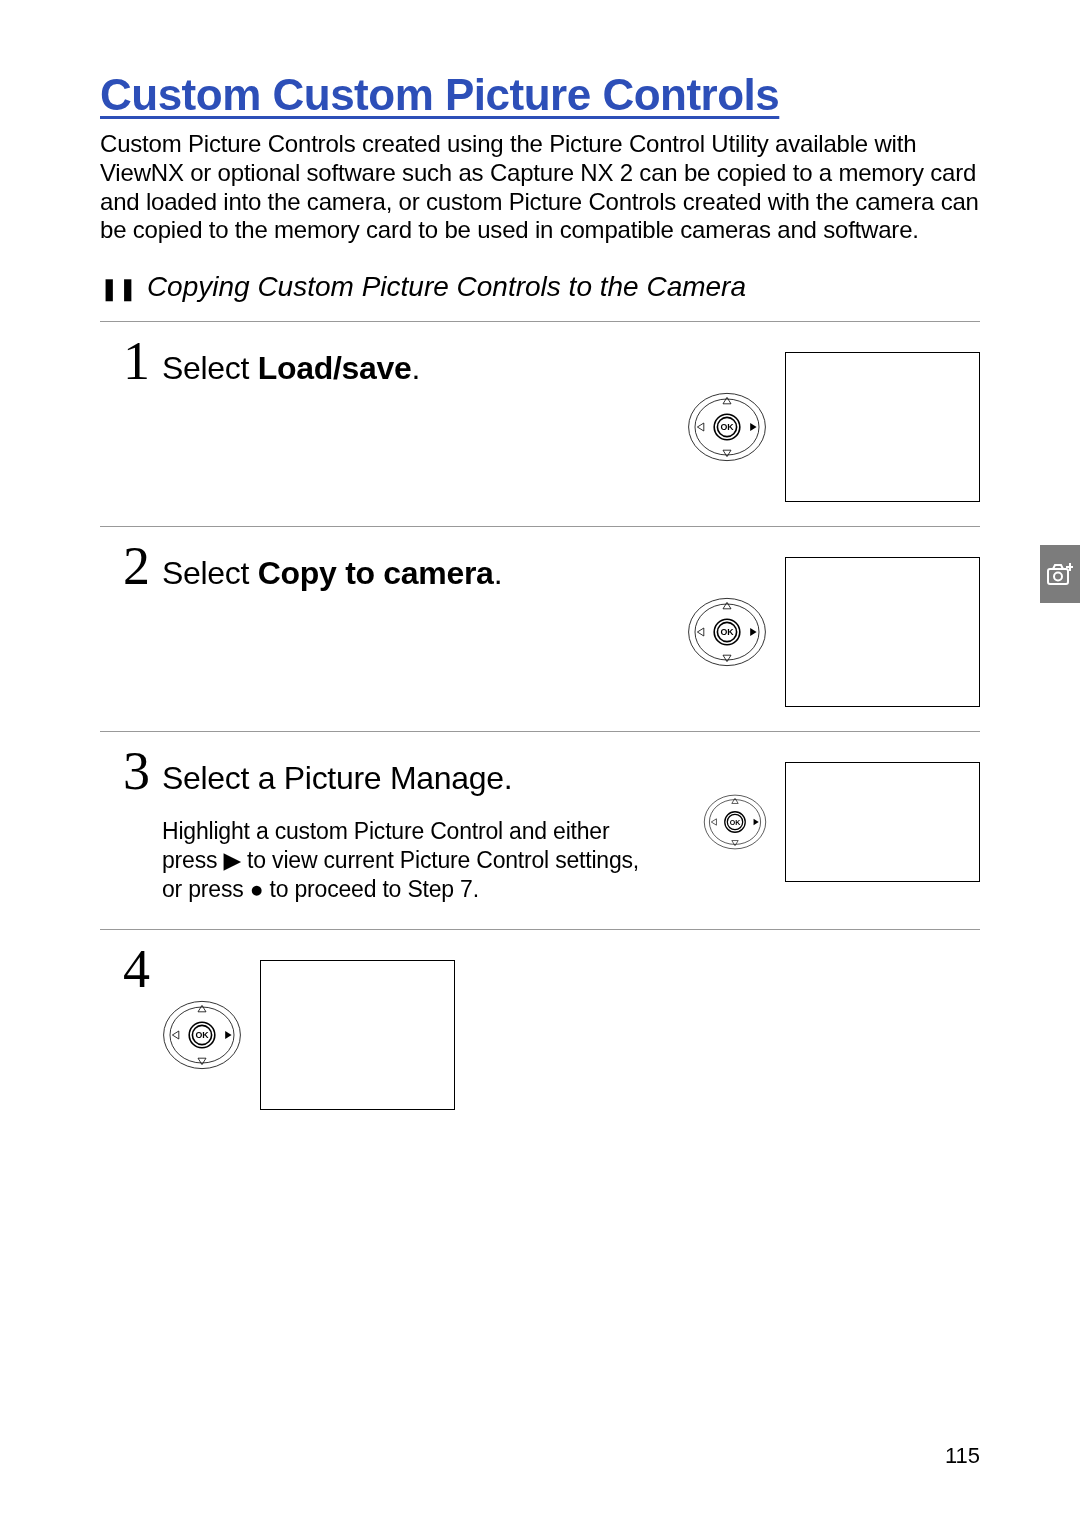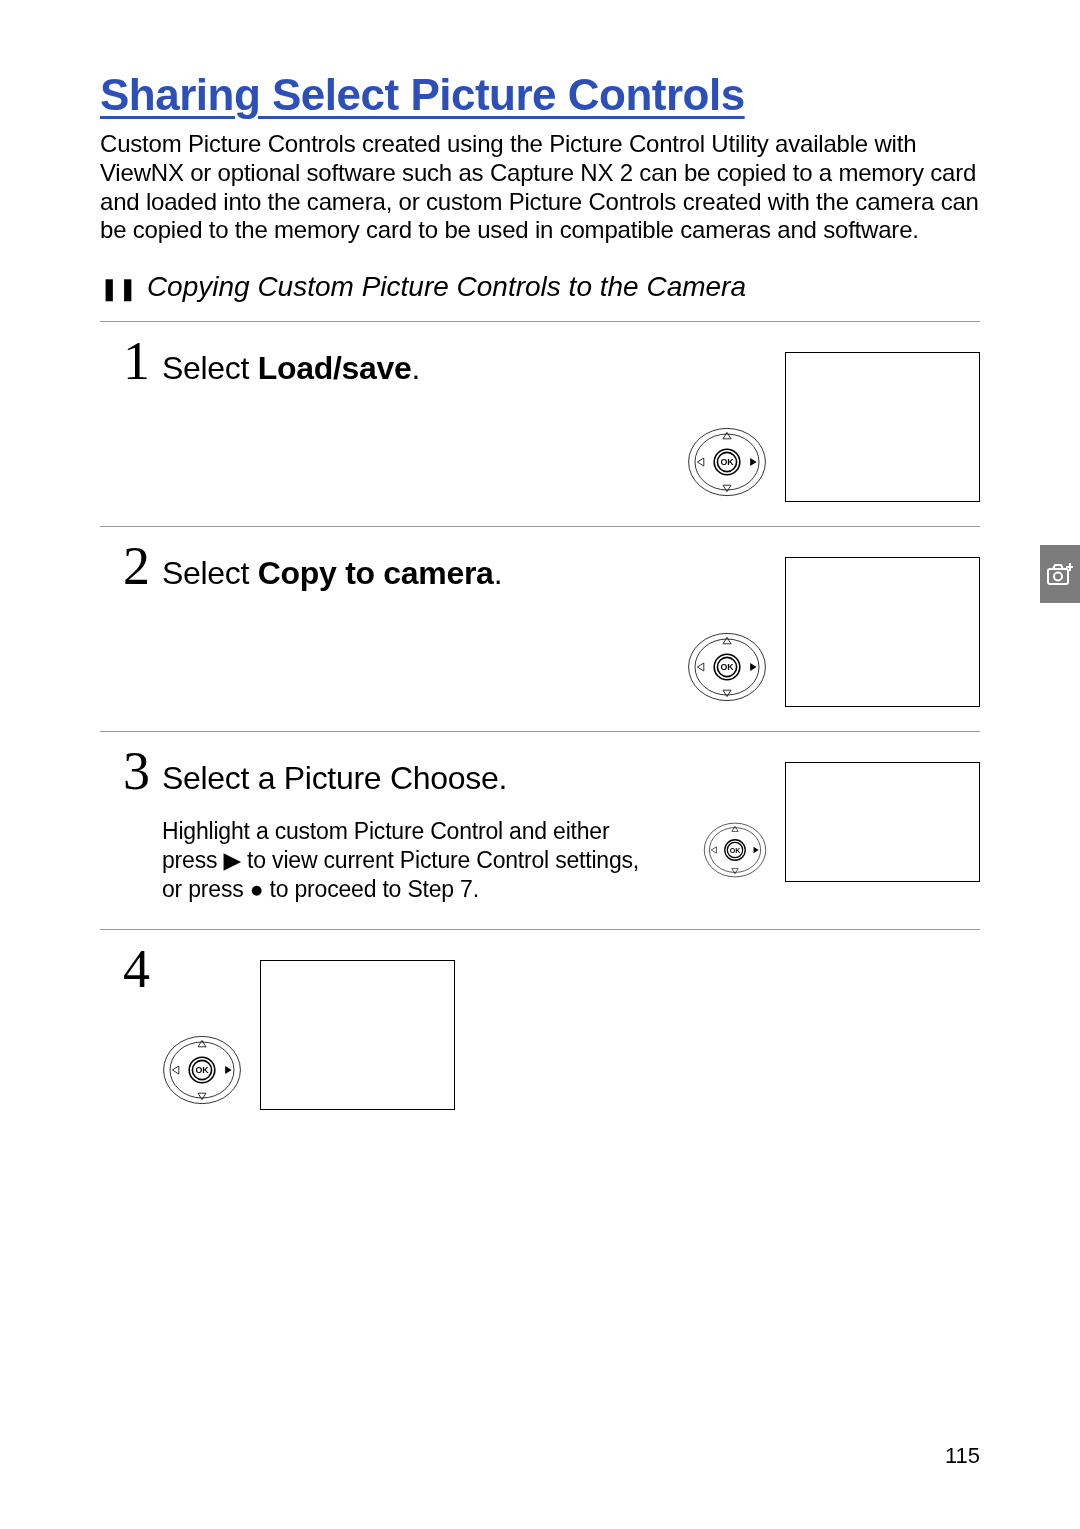--- a/index.html
+++ b/index.html
@@ -73,21 +73,21 @@
   .step-title .mixed-bold { font-weight: 700; }
   .step-desc {
     font-size: 23px;
     line-height: 1.25;
     margin-top: 20px;
     max-width: 480px;
     letter-spacing: -0.2px;
   }
   .step-figs {
     display: flex;
-    align-items: flex-end;
+    align-items: center;
     gap: 18px;
     padding-top: 30px;
     padding-bottom: 24px;
   }
   svg.multi-selector {
     display: block;
   }
   .screen-placeholder {
     width: 195px;
     height: 150px;
@@ -112,21 +112,21 @@
     right: 100px;
     bottom: 60px;
     font-size: 22px;
   }
 </style>
 </head>
 <body>
 
 <div class="page">
 
-  <div class="title">Sharing Select Picture Controls</div>
+  <div class="title">Custom Custom Picture Controls</div>
 
   <div class="intro">Custom Picture Controls created using the Picture Control Utility available with ViewNX or optional software such as Capture NX 2 can be copied to a memory card and loaded into the camera, or custom Picture Controls created with the camera can be copied to the memory card to be used in compatible cameras and software.</div>
 
   <div class="section-heading">
     <span class="heading-icon">❚❚</span>
     <span>Copying Custom Picture Controls to the Camera</span>
   </div>
 
   <div style="margin-top:18px; border-top:1px solid #999;">
 
@@ -173,21 +173,21 @@
           <polygon points="87,50 79,45 79,55" fill="#000"></polygon>
         </svg>
         <div class="screen-placeholder"></div>
       </div>
     </div>
 
     <div class="step">
       <div class="step-num">3</div>
       <div class="step-body">
         <div class="step-title">
-          <span>Select a Picture Choose.</span>
+          <span>Select a Picture Manage.</span>
         </div>
         <div class="step-desc">Highlight a custom Picture Control and either press ▶ to view current Picture Control settings, or press ● to proceed to Step 7.</div>
       </div>
       <div class="step-figs">
         <svg class="multi-selector" width="64" height="64" viewBox="0 0 100 100">
           <ellipse cx="50" cy="50" rx="48" ry="42" fill="none" stroke="#000" stroke-width="1"></ellipse>
           <ellipse cx="50" cy="50" rx="40" ry="35" fill="none" stroke="#000" stroke-width="1"></ellipse>
           <circle cx="50" cy="50" r="16" fill="none" stroke="#000" stroke-width="2"></circle>
           <circle cx="50" cy="50" r="12" fill="none" stroke="#000" stroke-width="2"></circle>
           <text x="50" y="54" text-anchor="middle" font-size="11" font-weight="700">OK</text>

